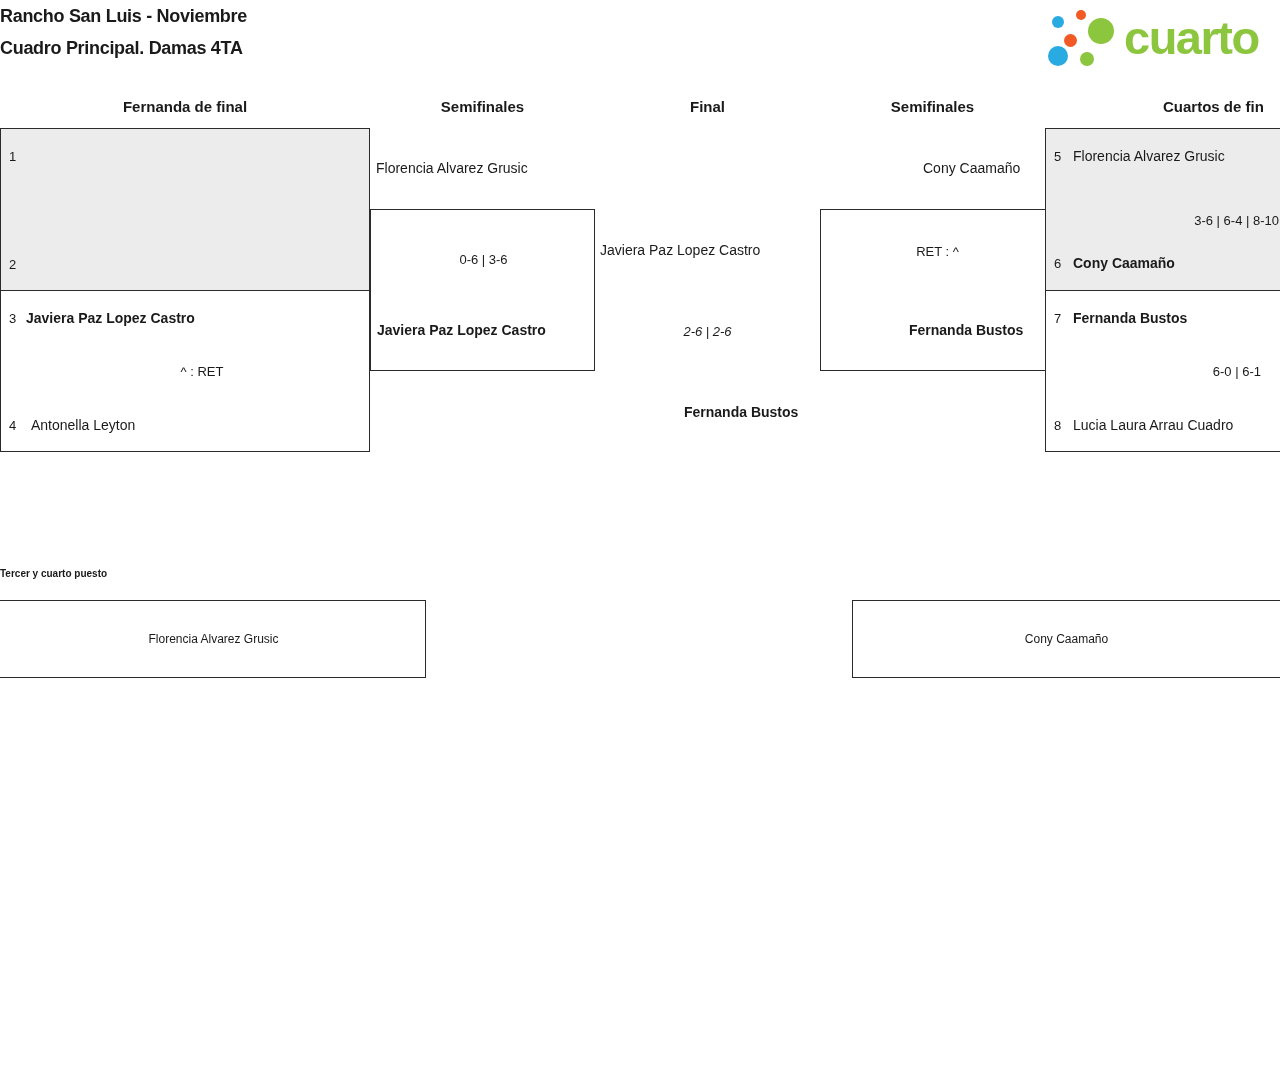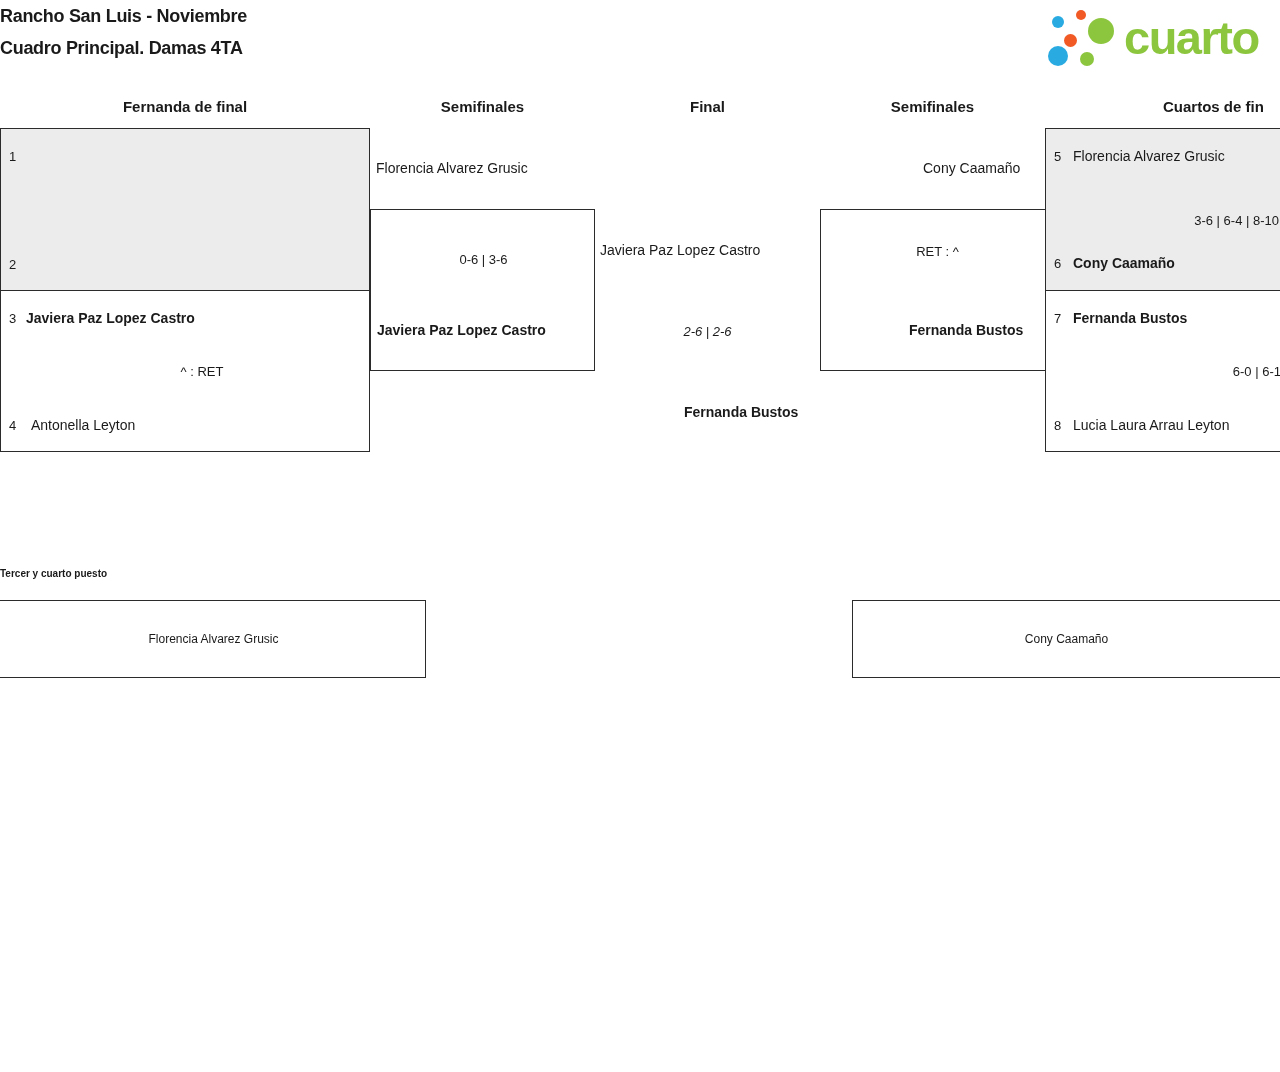--- a/index.html
+++ b/index.html
@@ -174,23 +174,23 @@
   <span class="seed" style="left:8px; top:20px;">5</span>
   <span class="player" style="left:27px; top:19px;">Florencia Alvarez Grusic</span>
   <span class="score" style="right:2px; top:84px; text-align:right;">3-6 | 6-4 | 8-10</span>
   <span class="seed" style="left:8px; top:127px;">6</span>
   <span class="player bold" style="left:27px; top:126px;">Cony Caamaño</span>
 </div>
 
 <div class="match-box plain box-open-right" style="left:1045px; top:290px; width:236px; height:162px;">
   <span class="seed" style="left:8px; top:20px;">7</span>
   <span class="player bold" style="left:27px; top:19px;">Fernanda Bustos</span>
-  <span class="score" style="right:0; top:73px; text-align:center;">6-0 | 6-1</span>
+  <span class="score" style="right:20px; top:73px; text-align:center;">6-0 | 6-1</span>
   <span class="seed" style="left:8px; top:127px;">8</span>
-  <span class="player" style="left:27px; top:126px;">Lucia Laura Arrau Leyton</span>
+  <span class="player" style="left:27px; top:126px;">Lucia Laura Arrau Cuadro</span>
 </div>
 
 <div id="third-place-label">Tercer y cuarto puesto</div>
 
 <div class="tp-box box-open-left" style="left:-1px; top:600px; width:427px; height:78px;">
   <span class="tp-name" style="left:0px; top:31px; width:427px; text-align:center;">Florencia Alvarez Grusic</span>
 </div>
 
 <div class="tp-box box-open-right" style="left:852px; top:600px; width:429px; height:78px;">
   <span class="tp-name" style="left:0px; top:31px; width:427px; text-align:center;">Cony Caamaño</span>

